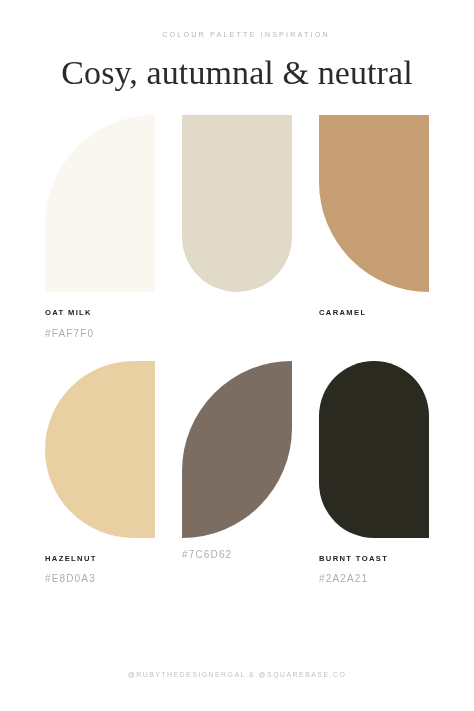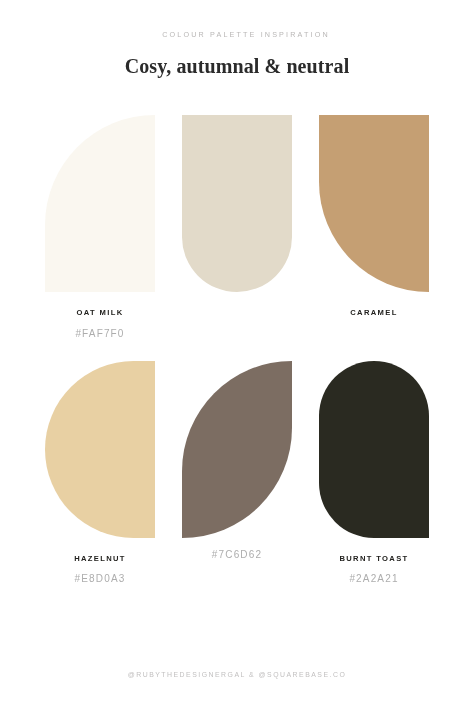--- a/index.html
+++ b/index.html
@@ -35,37 +35,36 @@
     letter-spacing: 2.15px;
     color: #b9b7b6;
     font-weight: 400;
     text-transform: uppercase;
     line-height: 1;
     margin: 0;
     padding-left: 18px;
   }
   .title {
     font-family: "Liberation Serif", serif;
-    font-size: 20px;
-    font-weight: 700;
+    font-size: 34px;
+    font-weight: 400;
     color: #2b2b2b;
     letter-spacing: 0.1px;
     line-height: 1;
     margin: 0;
     padding-top: 18px;
     white-space: nowrap;
   }
 
   
   .grid {
     position: absolute;
     left: 45px;
     top: 115px;
     width: 384px;
-    text-align: center;
   }
   .row {
     display: flex;
     justify-content: space-between;
     width: 384px;
   }
   .row.row-2 {
     margin-top: 22px;
   }
   .cell {

